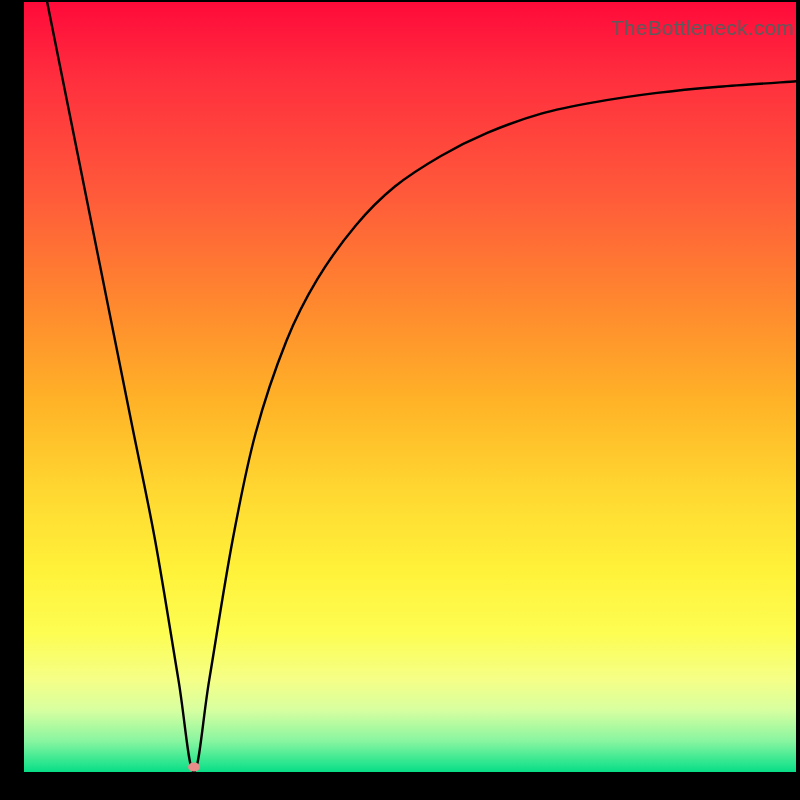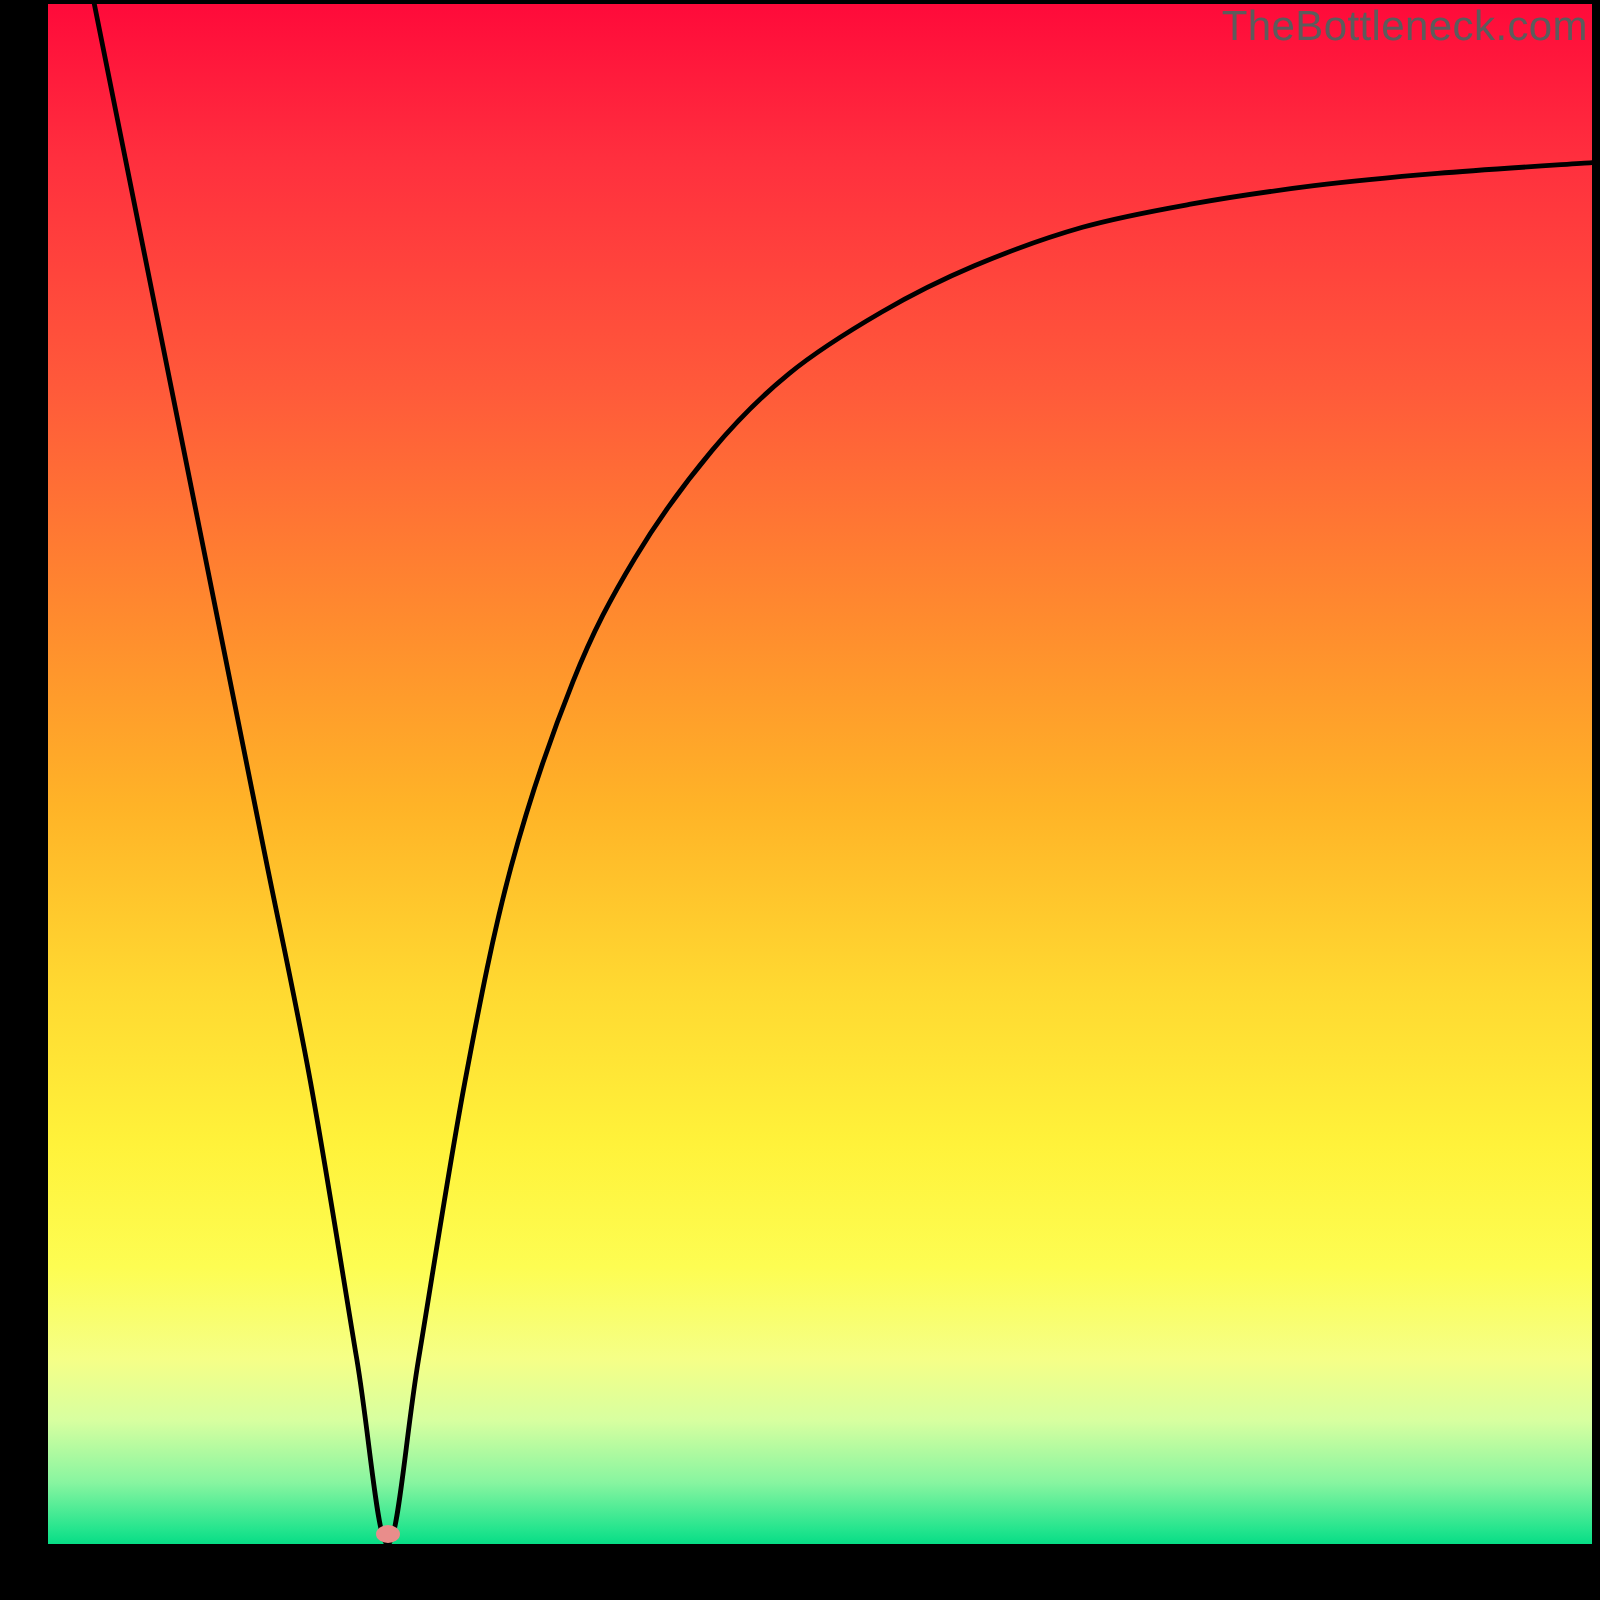--- a/index.html
+++ b/index.html
@@ -53,21 +53,21 @@
     position: absolute;
     width: 12px;
     height: 9px;
     background: #e98d8b;
     border-radius: 50%;
     transform: translate(-50%, -50%);
     pointer-events: none;
   }
   .watermark {
     position: absolute;
-    top: 2px;
+    top: 16px;
     right: 6px;
     color: #5c5c5c;
     font-size: 21px;
     font-weight: 500;
     letter-spacing: 0.2px;
     pointer-events: none;
     user-select: none;
   }
 </style>
 </head>

